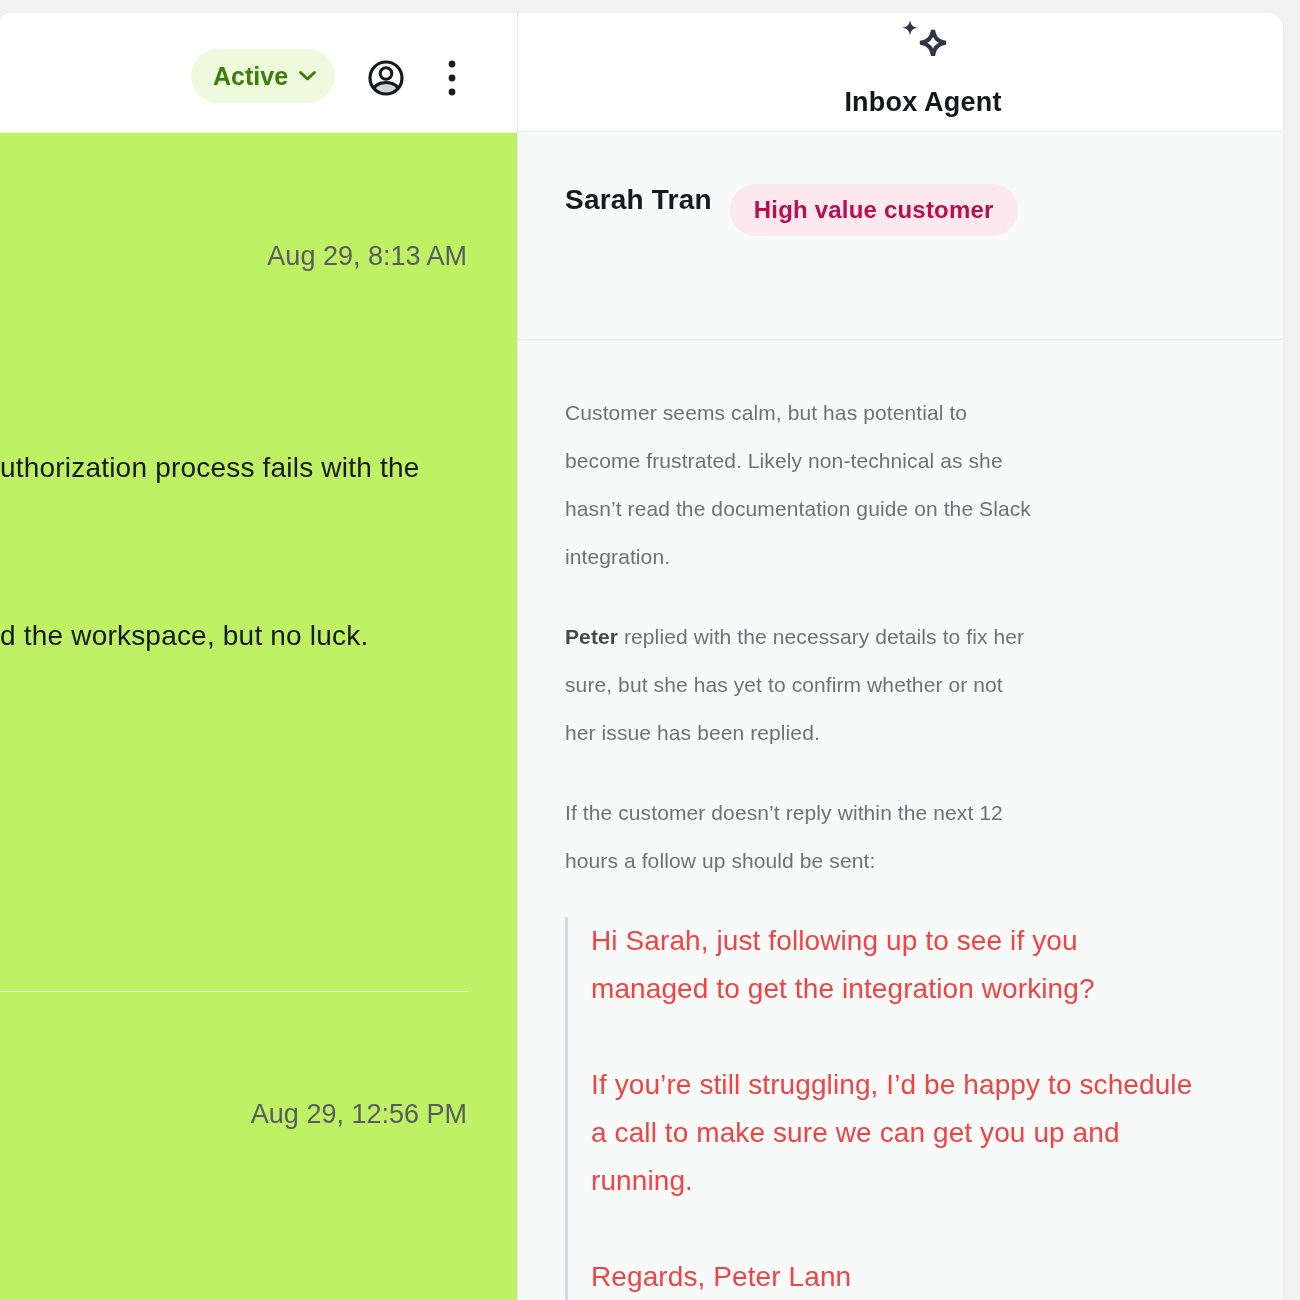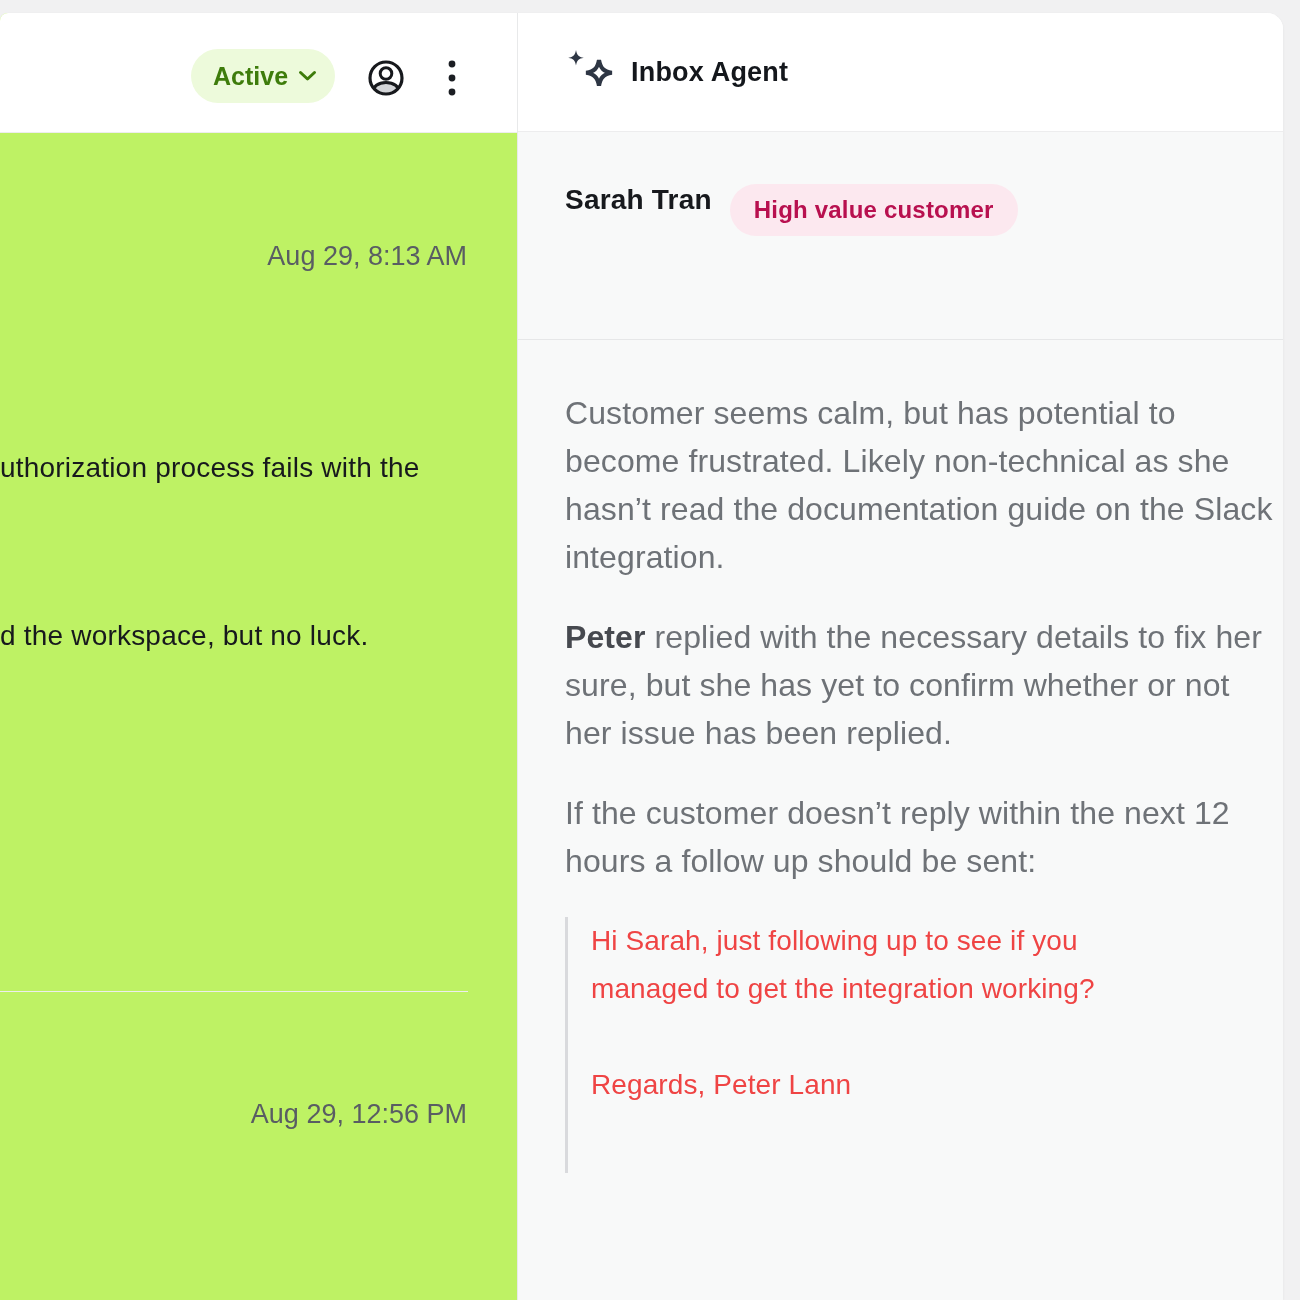--- a/index.html
+++ b/index.html
@@ -50,21 +50,21 @@
     font-size:27px;line-height:48px;color:#595d63;
   }
   .msg-divider{position:absolute;left:0;width:468px;height:1px;background:#ededee;}
 
   
   .agent-panel{position:absolute;left:517px;top:0;width:766px;height:1287px;background:#f8f9f9;}
   .panel-divider{position:absolute;left:517px;top:0;width:1px;height:1287px;background:#e8e9ea;}
   .agent-header{
     position:absolute;left:0;top:0;width:766px;height:119px;
     background:#ffffff;border-bottom:1px solid #ededee;
-    display:flex;align-items:center;padding-left:46px;box-sizing:border-box;gap:16px;
+    display:flex;align-items:center;padding-left:46px;box-sizing:border-box;gap:16px;flex-direction:column;
   }
   .agent-title{font-size:27px;font-weight:700;color:#14171c;letter-spacing:.2px;}
 
   .customer-name-row{
     position:absolute;left:48px;top:171px;height:52px;
     display:flex;align-items:flex-start;gap:18px;
   }
   .customer-name{font-size:28px;font-weight:700;color:#17191d;letter-spacing:.2px;}
   .customer-badge{
     display:flex;align-items:center;height:52px;padding:0 24px;border-radius:26px;
@@ -73,21 +73,21 @@
   .customer-badge span{font-size:24px;font-weight:700;color:#b8104f;letter-spacing:.2px;}
   .customer-role{
     position:absolute;left:48px;top:241px;white-space:nowrap;
     font-size:28px;line-height:48px;color:#6d7076;
   }
   .section-divider{position:absolute;left:0;top:326px;width:766px;height:1px;background:#e6e7e8;}
 
   .analysis{position:absolute;left:48px;top:376px;width:700px;}
   .analysis p{margin:0 0 32px 0;}
   .a-line{
-    white-space:nowrap;font-size:32px;line-height:48px;color:#6e7277;letter-spacing:.1px;
+    white-space:nowrap;font-size:21px;line-height:48px;color:#6e7277;letter-spacing:.1px;
   }
   .a-line b{font-weight:700;color:#46494f;}
   .suggested-quote{
     border-left:3px solid #d9dadd;
     padding:0 0 60px 23px;margin:0;
   }
   .suggested-quote p{margin:0 0 48px 0;}
   .q-line{
     white-space:nowrap;font-size:28px;line-height:48px;color:#ef4444;letter-spacing:.1px;
   }
@@ -177,20 +177,25 @@
           <span class="a-line" style="display:block">If the customer doesn’t reply within the next 12</span>
           <span class="a-line" style="display:block">hours a follow up should be sent:</span>
         </p>
 
         <blockquote class="suggested-quote">
           <p>
             <span class="q-line" style="display:block">Hi Sarah, just following up to see if you</span>
             <span class="q-line" style="display:block">managed to get the integration working?</span>
           </p>
           <p>
+            <span class="q-line" style="display:block">If you’re still struggling, I’d be happy to schedule</span>
+            <span class="q-line" style="display:block">a call to make sure we can get you up and</span>
+            <span class="q-line" style="display:block">running.</span>
+          </p>
+          <p>
             <span class="q-line" style="display:block">Regards, Peter Lann</span>
           </p>
         </blockquote>
       </div>
     </div>
 
     <div class="panel-divider"></div>
   </div>
 </div>
 

